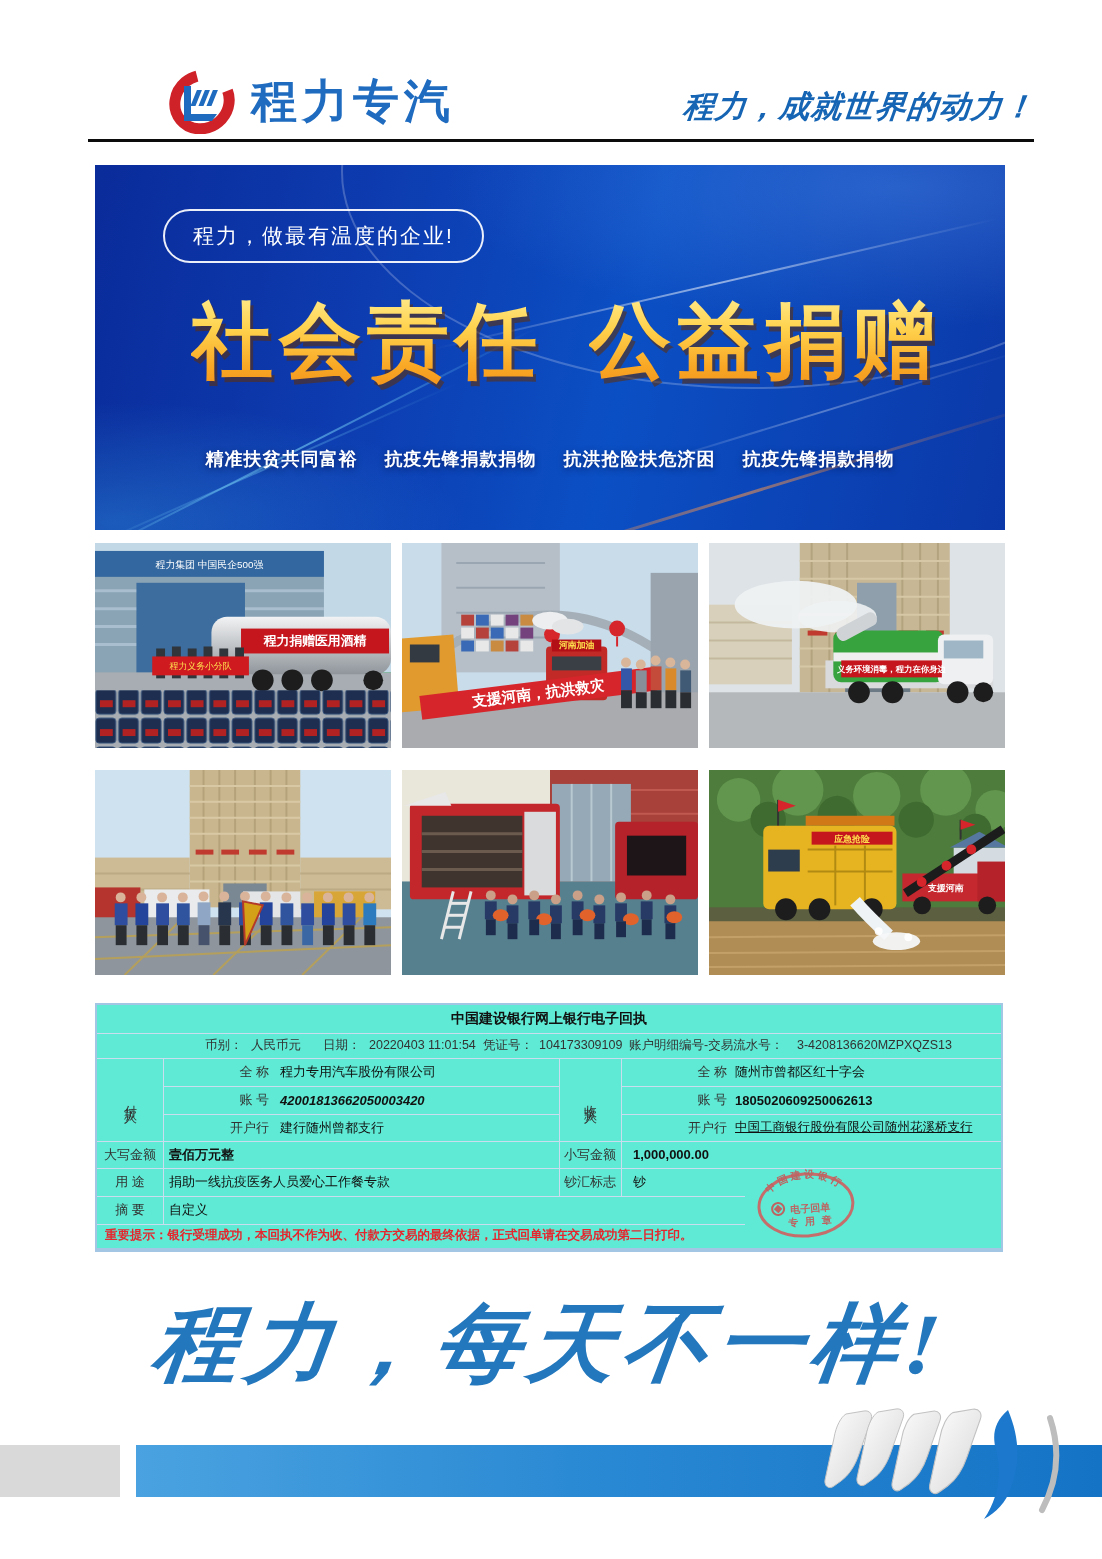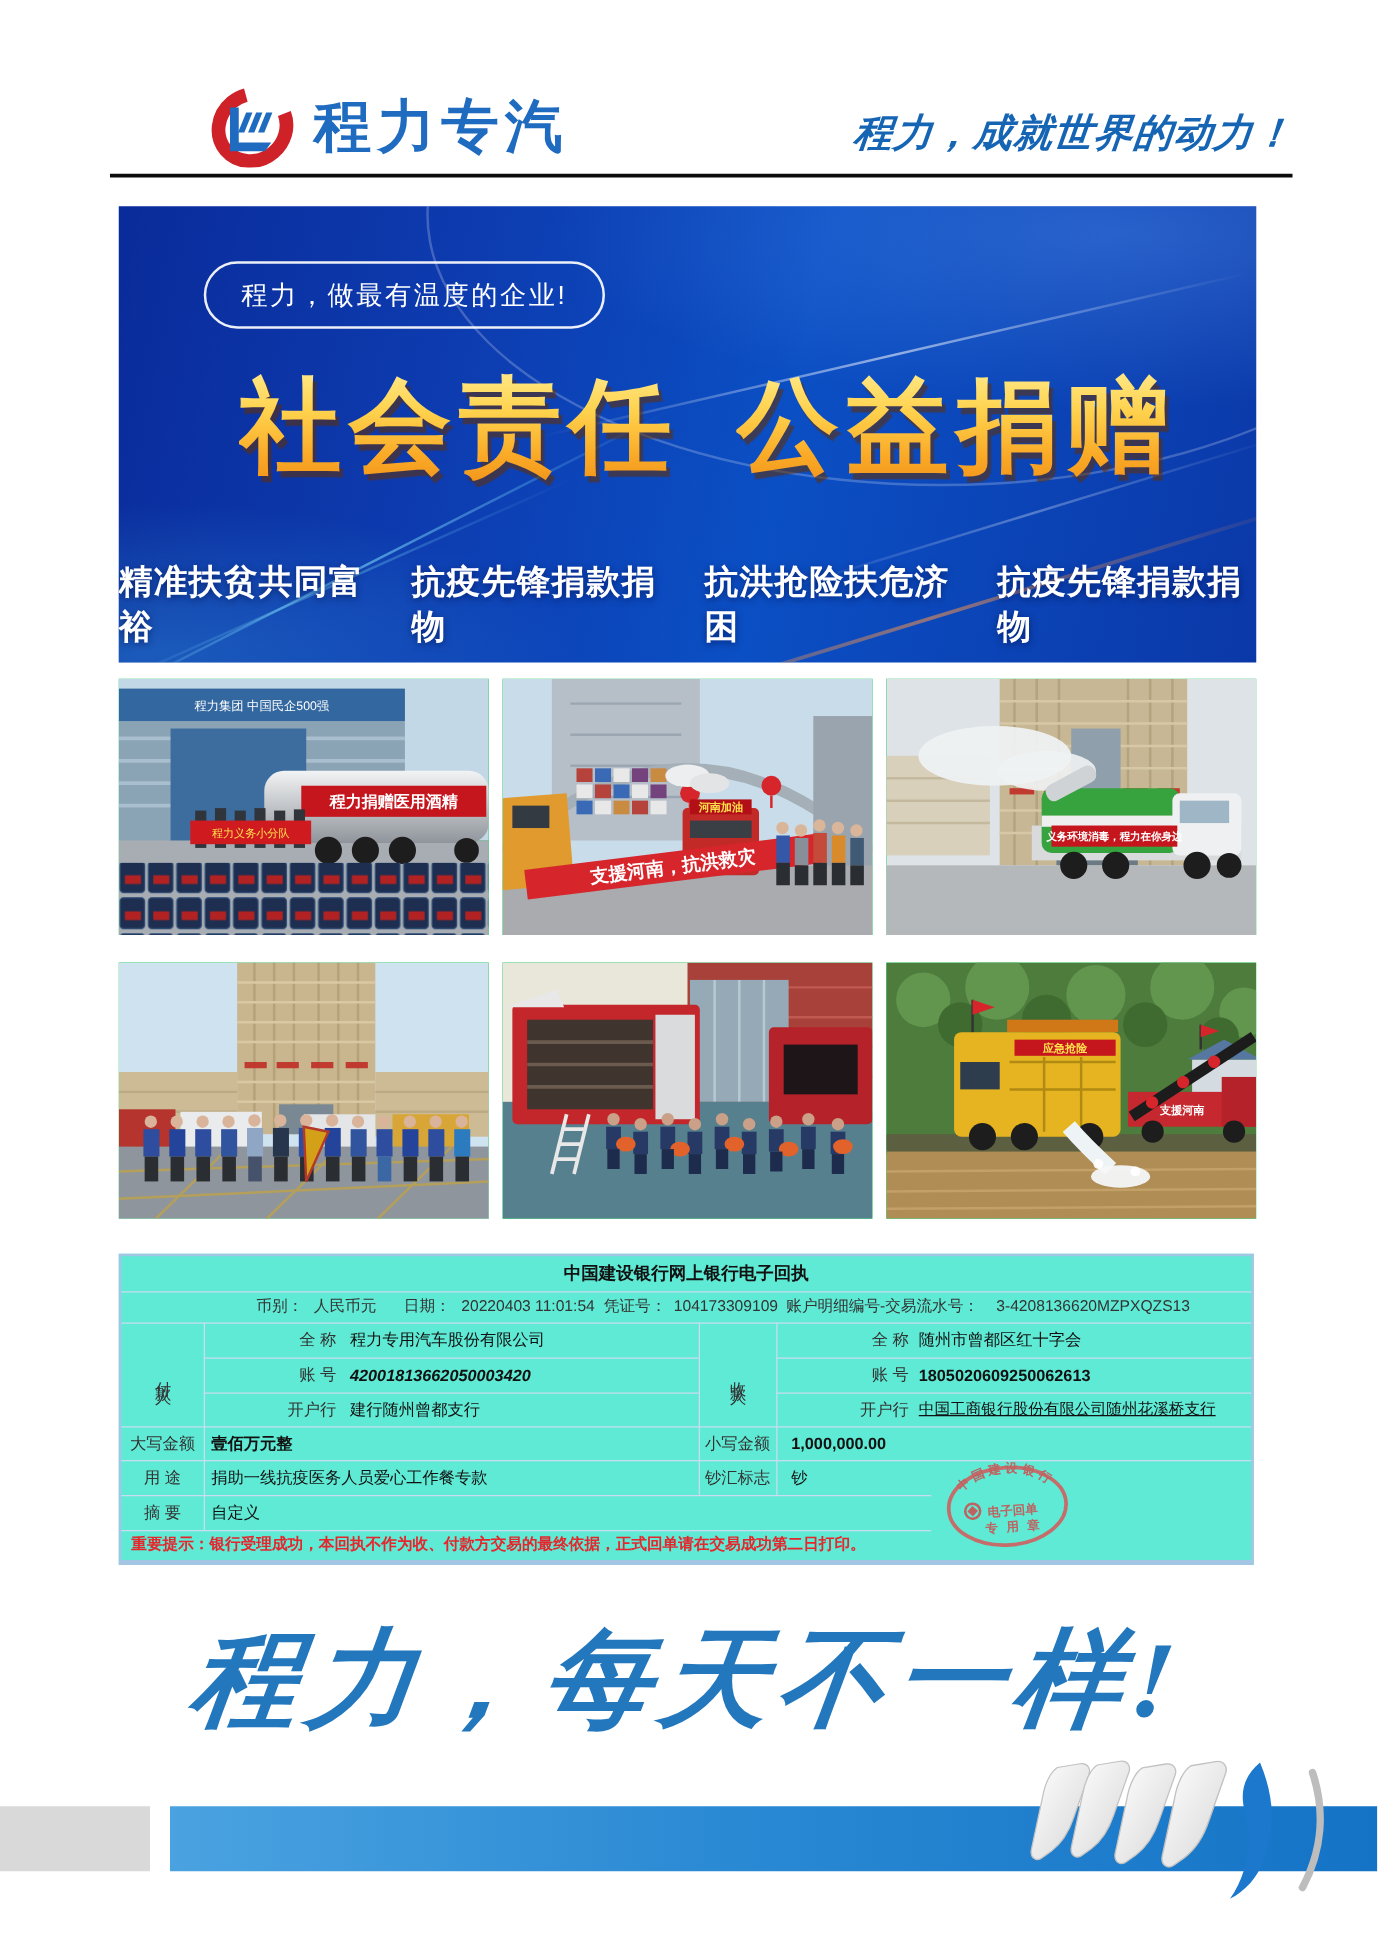--- a/index.html
+++ b/index.html
@@ -31,21 +31,21 @@
   .banner-badge{position:absolute;left:68px;top:44px;display:inline-block;border:2px solid rgba(255,255,255,.92);
                 border-radius:36px;padding:11px 28px;font-size:21px;color:#ffffff;letter-spacing:2px;}
   .banner-title{position:absolute;left:0;top:122px;width:100%;display:flex;justify-content:center;gap:46px;margin-left:16px;}
   .gold{font-size:82px;font-weight:900;letter-spacing:6px;color:#f7b322;
         filter:drop-shadow(3px 5px 0px rgba(100,45,0,.55));}
   @supports (-webkit-background-clip:text){
     .gold{background:linear-gradient(180deg,#ffef9a 0%,#ffd24d 38%,#f9a825 72%,#ef8c18 100%);
           -webkit-background-clip:text;-webkit-text-fill-color:transparent;}
   }
   .banner-sub{position:absolute;left:0;top:282px;width:100%;display:flex;justify-content:center;gap:27px;
-              font-size:27px;font-weight:700;color:#ffffff;letter-spacing:1px;text-shadow:0 2px 6px rgba(0,0,50,.5);}
+              font-size:18px;font-weight:700;color:#ffffff;letter-spacing:1px;text-shadow:0 2px 6px rgba(0,0,50,.5);}
 
   
   .photos{position:absolute;left:95px;top:543px;width:910px;display:flex;flex-wrap:wrap;gap:22px 11px;}
   .photo{width:296px;height:205px;overflow:hidden;background:#22c55e;}
   .photo svg{display:block;width:100%;height:100%;}
 
   
   .receipt{position:absolute;left:95px;top:1003px;width:904px;height:243px;background:#5eead4;
            border:2px solid #a3c6e4;border-bottom-width:4px;font-size:13px;color:#222;}
   .rc-h{position:absolute;height:1px;background:#c9ddee;}

